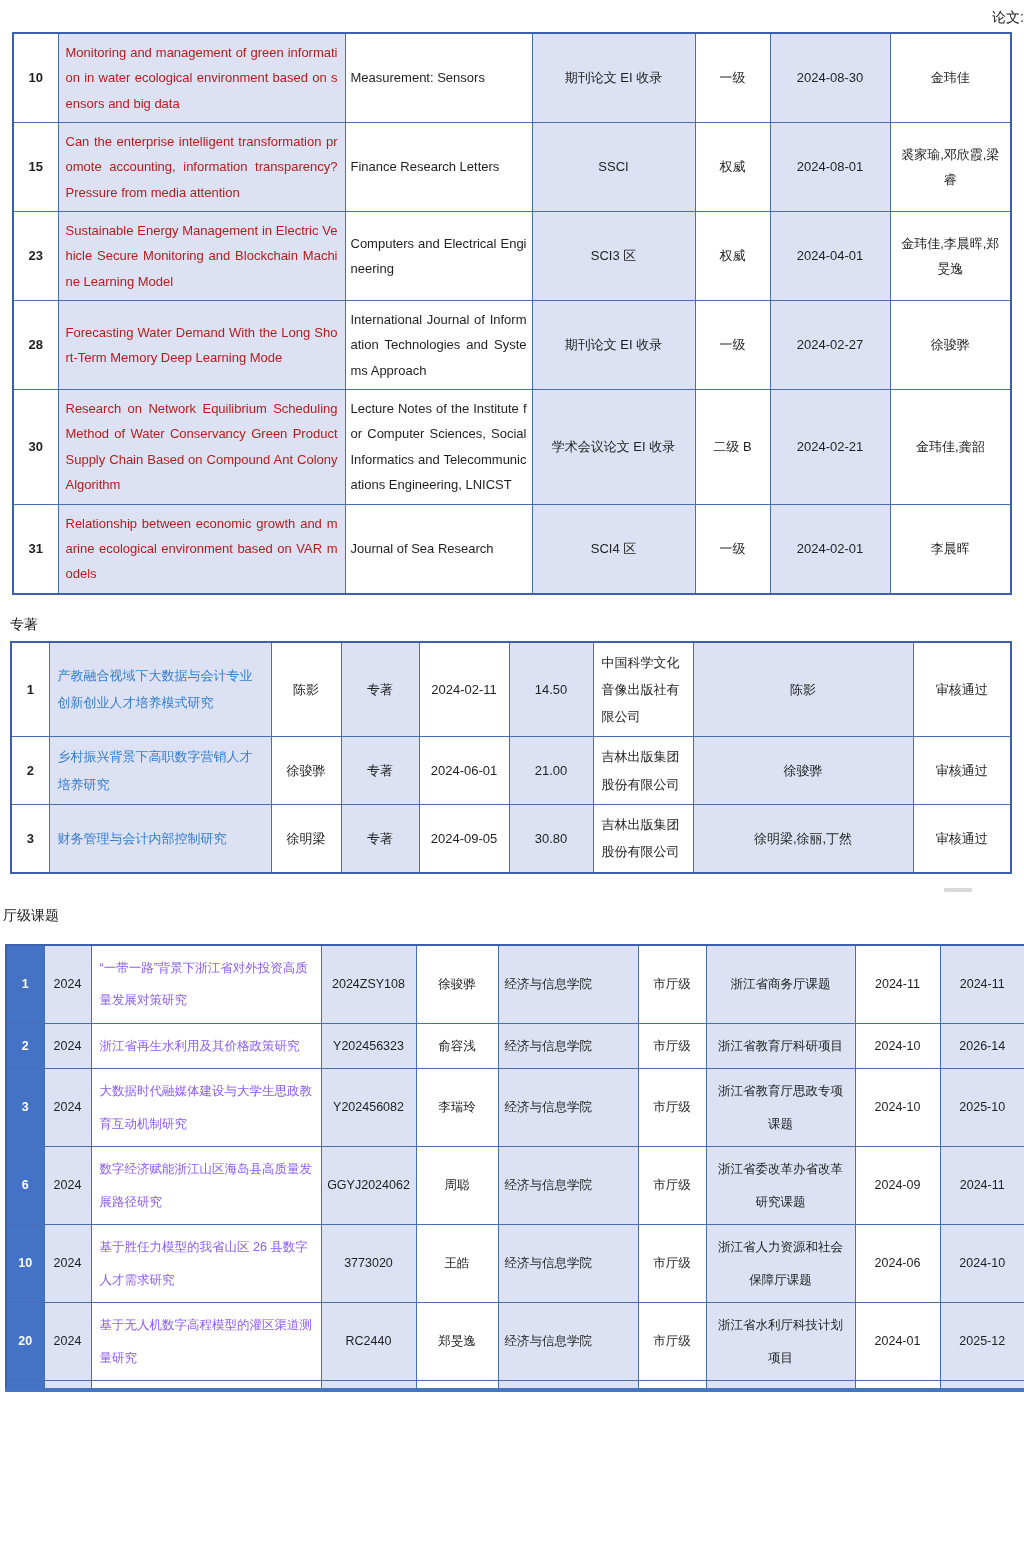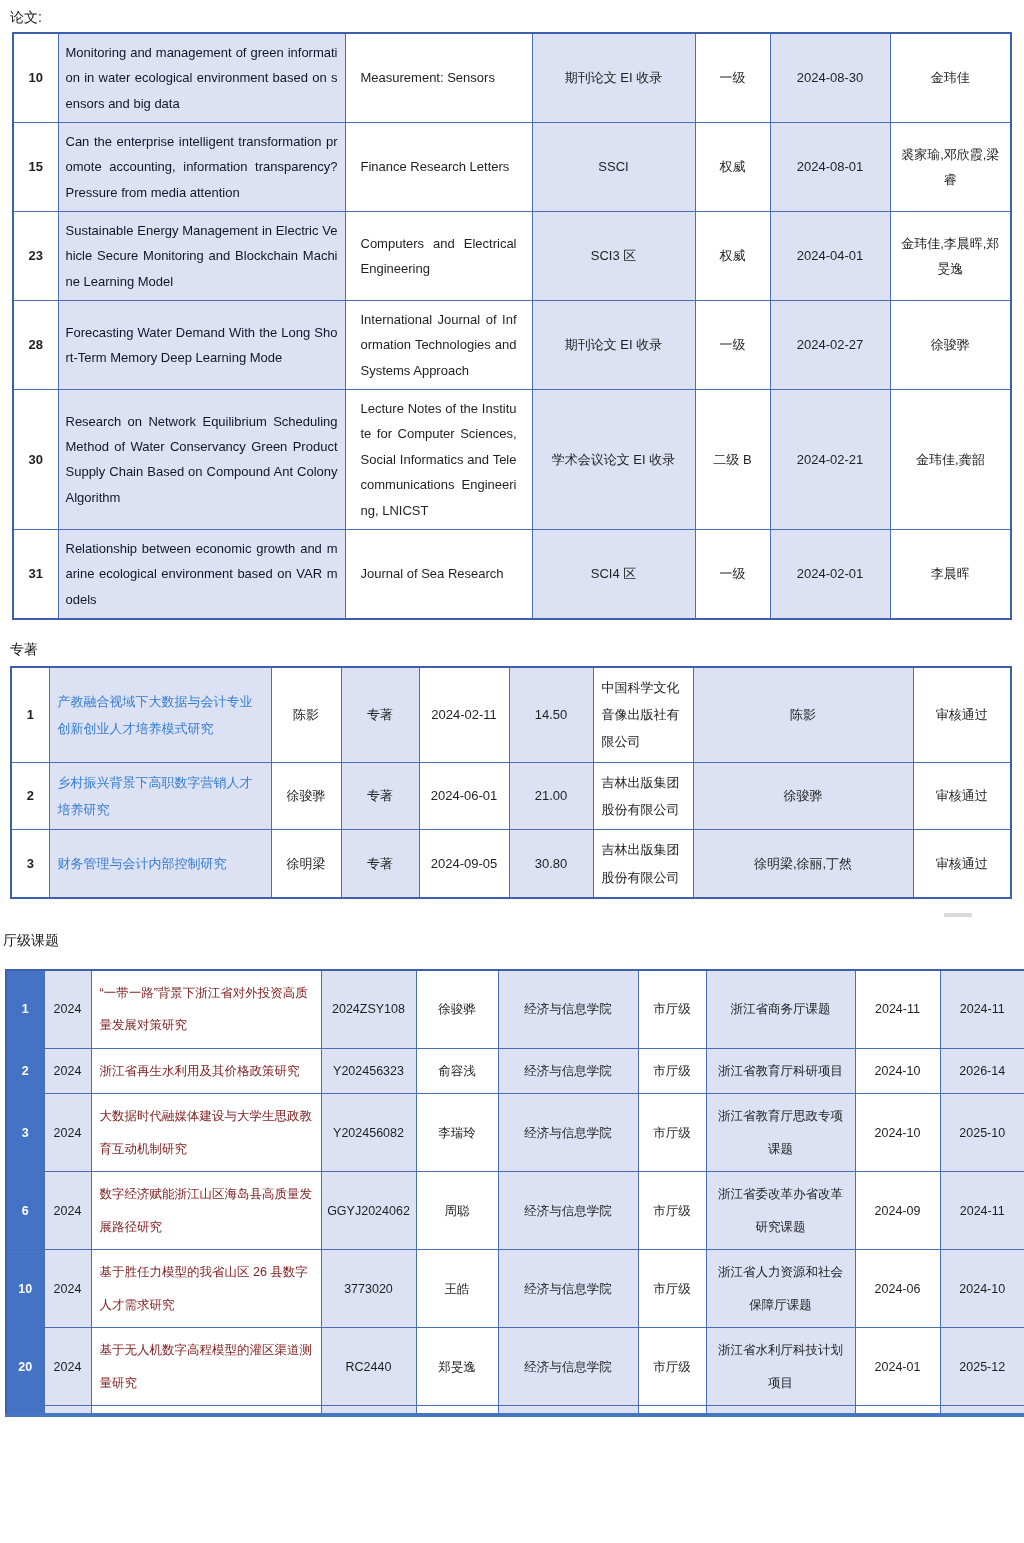--- a/index.html
+++ b/index.html
@@ -7,21 +7,21 @@
   body {
     width:1024px;
     font-family:"Liberation Sans","DejaVu Sans",sans-serif;
     color:#1f1f1f;
   }
   .section-label{
     font-size:14px;
     color:#1a1a1a;
     line-height:18px;
   }
-  #papers-label{ margin:8px 0 6px 10px; }
+  #papers-label{ margin:8px 0 6px 10px;text-align:right; }
   #monographs-label{ margin:20px 0 8px 10px; }
   #projects-label{ margin:14px 0 20px 3px; }
 
   table{
     border-collapse:collapse;
     table-layout:fixed;
   }
   td{
     border:1px solid #4a6db8;
     vertical-align:middle;
@@ -32,24 +32,24 @@
     overflow:hidden;
   }
 
   
   #papers-table{ margin-left:12px; width:998px; border:2px solid #3c5fae; }
   #papers-table td:first-child{ font-weight:bold; }
   #papers-table td:nth-child(2),
   #papers-table td:nth-child(4),
   #papers-table td:nth-child(6){ background:#dce2f4; }
   #papers-table td:nth-child(2){
-    color:#0f172a; text-align:justify; word-break:break-all; padding:6px 7px;
+    color:#b91c1c; text-align:justify; word-break:break-all; padding:6px 7px;
   }
   #papers-table td:nth-child(3){
-    text-align:justify; word-break:break-all; padding:6px 15px;
+    text-align:justify; word-break:break-all; padding:6px 5px;
   }
 
   
   #monographs-table{ margin-left:10px; width:1000px; border:2px solid #3c5fae; }
   #monographs-table td{ line-height:2.1; }
   #monographs-table td:first-child{ font-weight:bold; }
   #monographs-table td:nth-child(2),
   #monographs-table td:nth-child(4),
   #monographs-table td:nth-child(6),
   #monographs-table td:nth-child(8){ background:#dce2f4; }
@@ -60,22 +60,22 @@
   #projects-table{ margin-left:5px; width:1019px; border:2px solid #3c5fae; }
   #projects-table td{ font-size:12.5px; line-height:2.6; padding:6px 4px; }
   #projects-table td:first-child{
     background:#4472c4; color:#ffffff; font-weight:bold;
   }
   #projects-table td:nth-child(2),
   #projects-table td:nth-child(4),
   #projects-table td:nth-child(6),
   #projects-table td:nth-child(8),
   #projects-table td:nth-child(10){ background:#dce2f4; }
-  #projects-table td:nth-child(3){ color:#7f1d1d; text-align:left; padding:6px 8px; }
-  #projects-table td:nth-child(6){ text-align:center; padding:6px 6px; }
+  #projects-table td:nth-child(3){ color:#8b5cf6; text-align:left; padding:6px 8px; }
+  #projects-table td:nth-child(6){ text-align:left; padding:6px 6px; }
   #projects-table td:nth-child(8){ text-align:center; padding:6px 6px; }
   #projects-table tr.partial td{
     height:9px; padding:0; line-height:0;
     border-bottom:4px solid #4576c4;
   }
 
   .divider-dash{
     width:28px; height:4px; background:#d9d9d9; border-radius:1px;
     margin:14px 0 6px 944px;
   }

